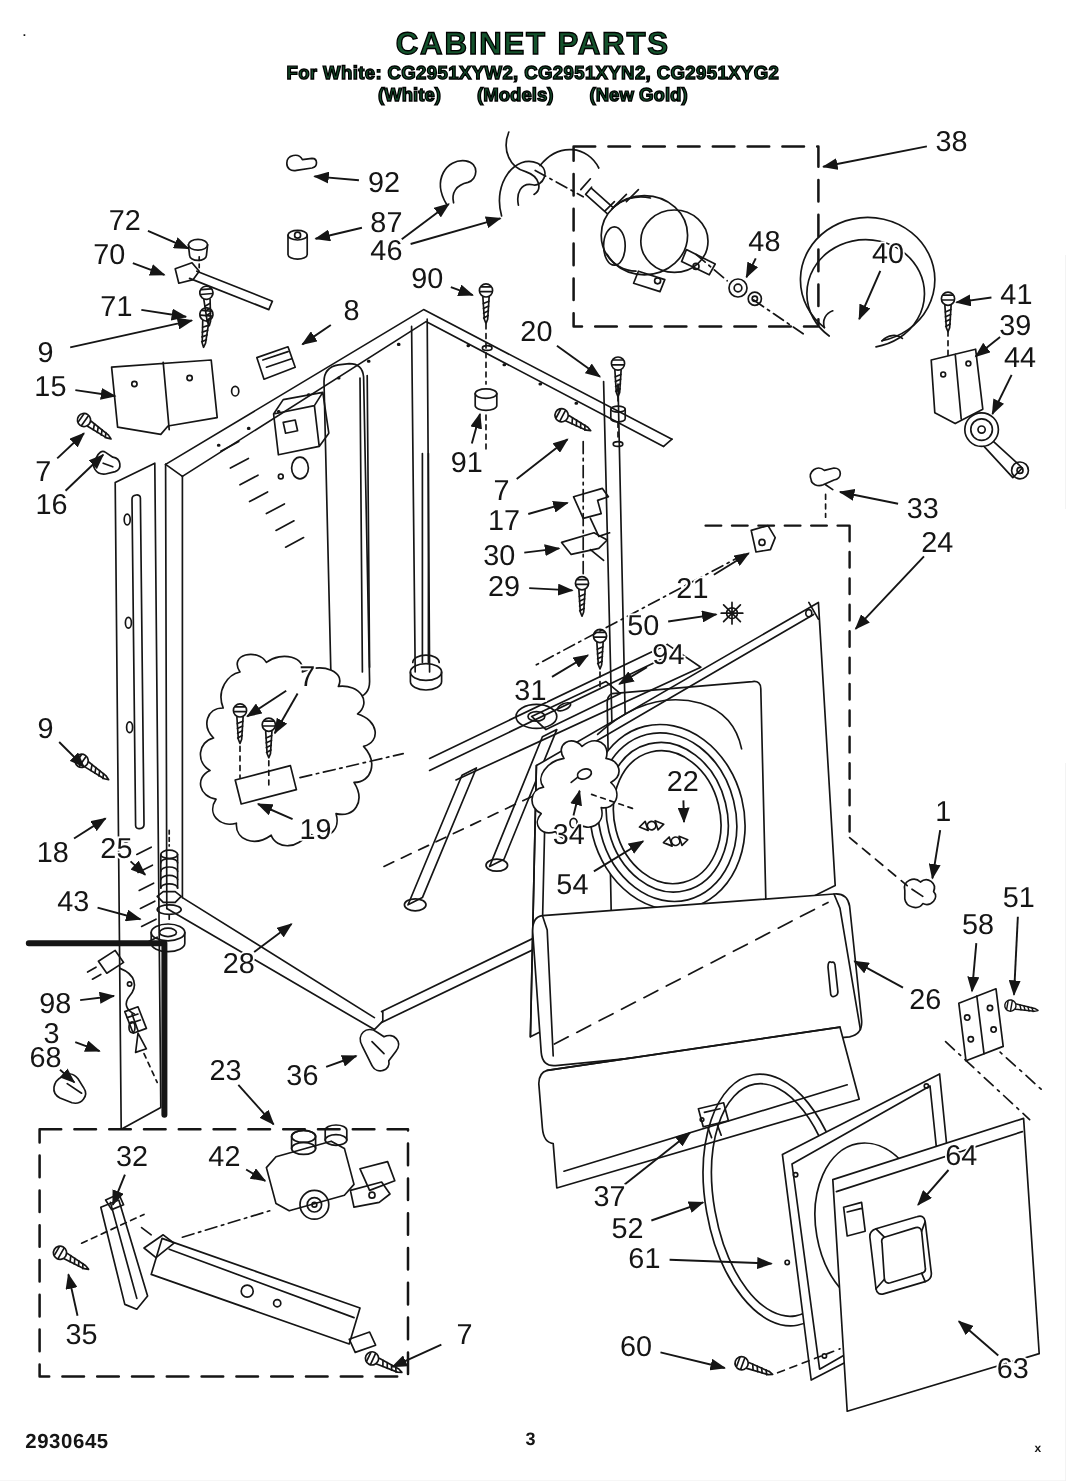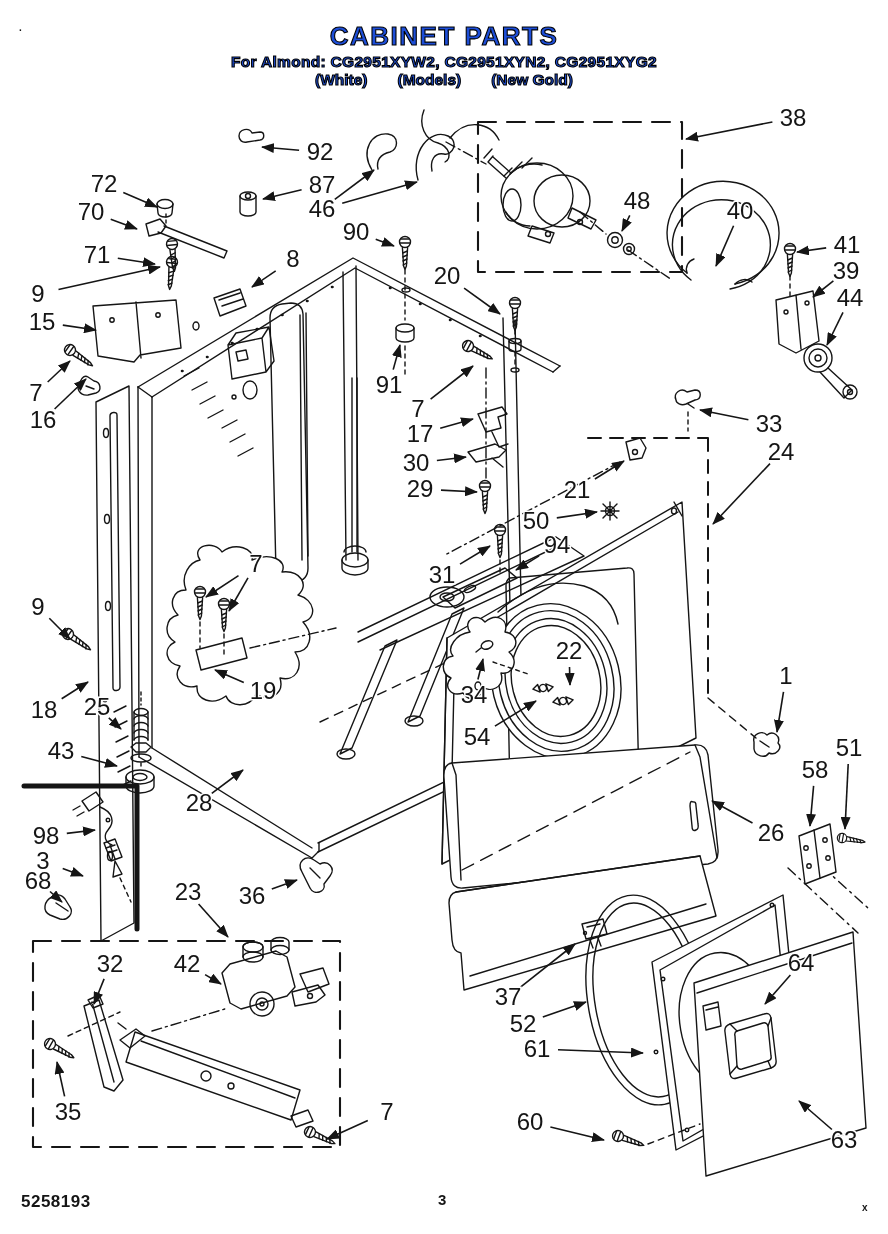--- a/index.html
+++ b/index.html
@@ -1,19 +1,19 @@
 <!DOCTYPE html>
 <html><head>
 <meta charset="utf-8">
 <style>
   html,body{margin:0;padding:0;background:#e8e8e8;}
   .page{position:relative;width:888px;height:1234px;background:#ffffff;overflow:hidden;
         font-family:"Liberation Sans","DejaVu Sans",sans-serif;color:#151515;}
   .header{position:absolute;top:22px;left:0;right:0;text-align:center;line-height:1.15;}
-  .outline{color:#1d4ed8;-webkit-text-stroke:1.1px #000;}
+  .outline{color:#14532d;-webkit-text-stroke:1.1px #000;}
   @supports not (-webkit-text-stroke:1px #000){.outline{color:#000;}}
   .title{font-size:26px;font-weight:bold;letter-spacing:1.5px;}
   .models{font-size:15.5px;font-weight:bold;letter-spacing:.3px;margin-top:1px;}
   .colors-row{display:flex;justify-content:center;gap:30px;font-size:15.5px;font-weight:bold;margin-top:0;}
   svg.diagram{position:absolute;left:0;top:0;}
   .footer-doc{position:absolute;left:21px;top:1192px;font-size:17px;font-weight:bold;letter-spacing:.5px;}
   .footer-page{position:absolute;left:438px;top:1191px;font-size:15px;font-weight:bold;}
   .corner-mark-tl{position:absolute;left:19px;top:22px;font-size:10px;font-weight:bold;}
   .corner-mark-br{position:absolute;left:862px;top:1202px;font-size:10px;font-weight:bold;}
   
@@ -22,21 +22,21 @@
   .callout-num{font-family:"Liberation Sans","DejaVu Sans",sans-serif;font-size:24px;fill:#151515;
                text-anchor:middle;paint-order:stroke;stroke:#ffffff;stroke-width:3px;}
 </style>
 </head>
 <body>
 
 <div class="page">
 
   <div class="header">
     <div class="title outline">CABINET PARTS</div>
-    <div class="models outline">For Almond: CG2951XYW2, CG2951XYN2, CG2951XYG2</div>
+    <div class="models outline">For White: CG2951XYW2, CG2951XYN2, CG2951XYG2</div>
     <div class="colors-row">
       <span class="outline">(White)</span>
       <span class="outline">(Models)</span>
       <span class="outline">(New Gold)</span>
     </div>
   </div>
 
   <svg class="diagram" width="888" height="1234" viewBox="0 0 888 1234">
     <defs>
       <marker id="arrow" markerUnits="userSpaceOnUse" markerWidth="14" markerHeight="10" refX="12" refY="5" orient="auto">
@@ -513,18 +513,18 @@
         <text x="537" y="1057" class="callout-num">61</text>
         <line x1="550.4" y1="1127.0" x2="604" y2="1140" class="leader" marker-end="url(#arrow)"></line>
         <text x="530" y="1130" class="callout-num">60</text>
         <line x1="831.9" y1="1129.5" x2="799" y2="1101" class="leader" marker-end="url(#arrow)"></line>
         <text x="844" y="1148" class="callout-num">63</text>
         <line x1="790.4" y1="975.0" x2="765" y2="1004" class="leader" marker-end="url(#arrow)"></line>
         <text x="801" y="971" class="callout-num">64</text>
       </g>
   </svg>
 
-  <div class="footer-doc">5258193</div>
+  <div class="footer-doc">2930645</div>
   <div class="footer-page">3</div>
   <div class="corner-mark-tl">.</div>
   <div class="corner-mark-br">x</div>
 
 </div>
 
 </body></html>

